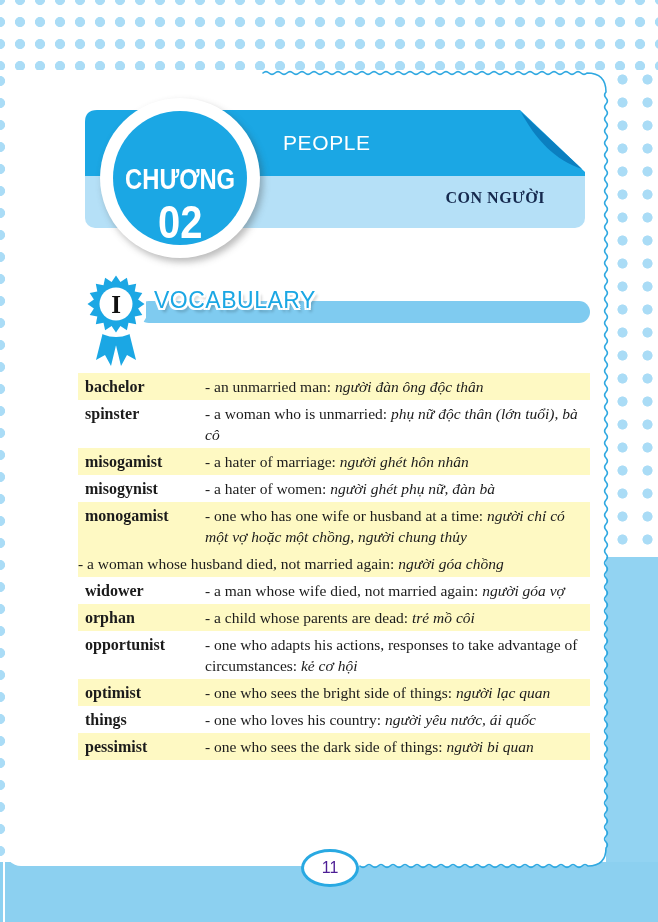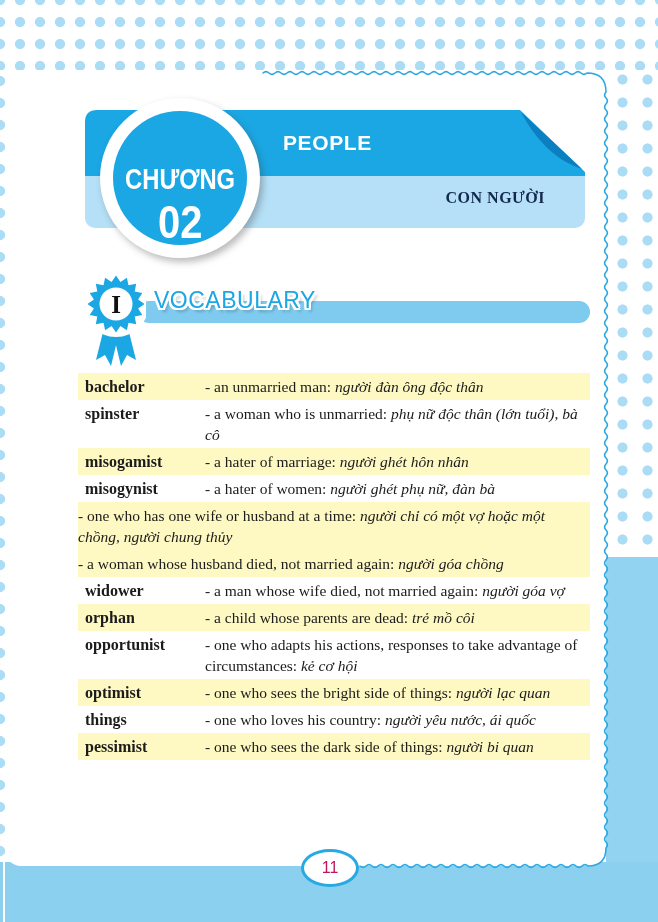--- a/index.html
+++ b/index.html
@@ -24,21 +24,21 @@
   .card-bottom{position:absolute;left:5px;top:832px;width:601px;height:34px;background:#fff;
     border-radius:0 0 16px 16px;z-index:1;}
 
   svg.wavy{position:absolute;left:0;top:0;z-index:3;pointer-events:none;}
 
   
   .banner{position:absolute;left:85px;top:110px;width:500px;height:118px;z-index:4;}
   .banner svg{position:absolute;left:0;top:0;}
   .banner-low{position:absolute;left:0;top:66px;width:500px;height:52px;background:#B5E0F7;
     border-radius:0 0 10px 10px;}
-  .banner-title{position:absolute;left:198px;top:21px;font-size:21px;font-weight:bold;color:#fff;
+  .banner-title{position:absolute;left:198px;top:21px;font-size:21px;font-weight:normal;color:#fff;
     letter-spacing:.6px;}
   .banner-sub{position:absolute;right:40px;top:79px;font-family:"Liberation Serif",serif;
     font-size:16px;font-weight:bold;color:#15294E;letter-spacing:.5px;}
 
   
   .badge{position:absolute;left:100px;top:98px;width:160px;height:160px;border-radius:50%;
     background:#fff;box-shadow:3px 4px 7px rgba(60,60,60,.35);z-index:5;}
   .badge-inner{position:absolute;left:13px;top:13px;width:134px;height:134px;border-radius:50%;
     background:#1BA7E4;display:flex;flex-direction:column;align-items:center;justify-content:flex-end;
     color:#fff;}
@@ -59,21 +59,21 @@
     font-family:"Liberation Serif",serif;font-size:15.5px;color:#1b1b1b;}
   .vrow{display:flex;padding:3px 0;}
   .vrow.shaded{background:#fef9c3;}
   .vword{width:127px;padding-left:7px;font-weight:bold;font-size:16px;line-height:21px;box-sizing:border-box;}
   .vdef{flex:1;line-height:21px;padding-right:0;}
   .vi{font-style:italic;}
 
   
   .oval{position:absolute;left:301px;top:849px;width:58px;height:38px;box-sizing:border-box;
     background:#fff;border:3px solid #29A9E2;border-radius:50%;z-index:6;
-    display:flex;align-items:center;justify-content:center;font-size:16px;color:#be185d;}
+    display:flex;align-items:center;justify-content:center;font-size:16px;color:#4c1d95;}
 </style>
 </head>
 <body>
 
 <div id="page">
 
   <div class="dots-top"></div>
   <div class="dots-right"></div>
   <div class="dots-left"></div>
   <div class="margin-right"></div>
@@ -128,20 +128,21 @@
       <div class="vword">misogamist</div>
       <div class="vdef"><span class="en">- a hater of marriage: </span><span class="vi">người ghét hôn nhân</span></div>
     </div>
 
     <div class="vrow">
       <div class="vword">misogynist</div>
       <div class="vdef"><span class="en">- a hater of women: </span><span class="vi">người ghét phụ nữ, đàn bà</span></div>
     </div>
 
     <div class="vrow shaded">
+      <div class="vword">monogamist</div>
       <div class="vdef"><span class="en">- one who has one wife or husband at a time: </span><span class="vi">người chỉ có một vợ hoặc một chồng, người chung thủy</span></div>
     </div>
 
 
     <div class="vrow shaded">
       <div class="vdef"><span class="en">- a woman whose husband died, not married again: </span><span class="vi">người góa chồng</span></div>
     </div>
 
     <div class="vrow">
       <div class="vword">widower</div>

